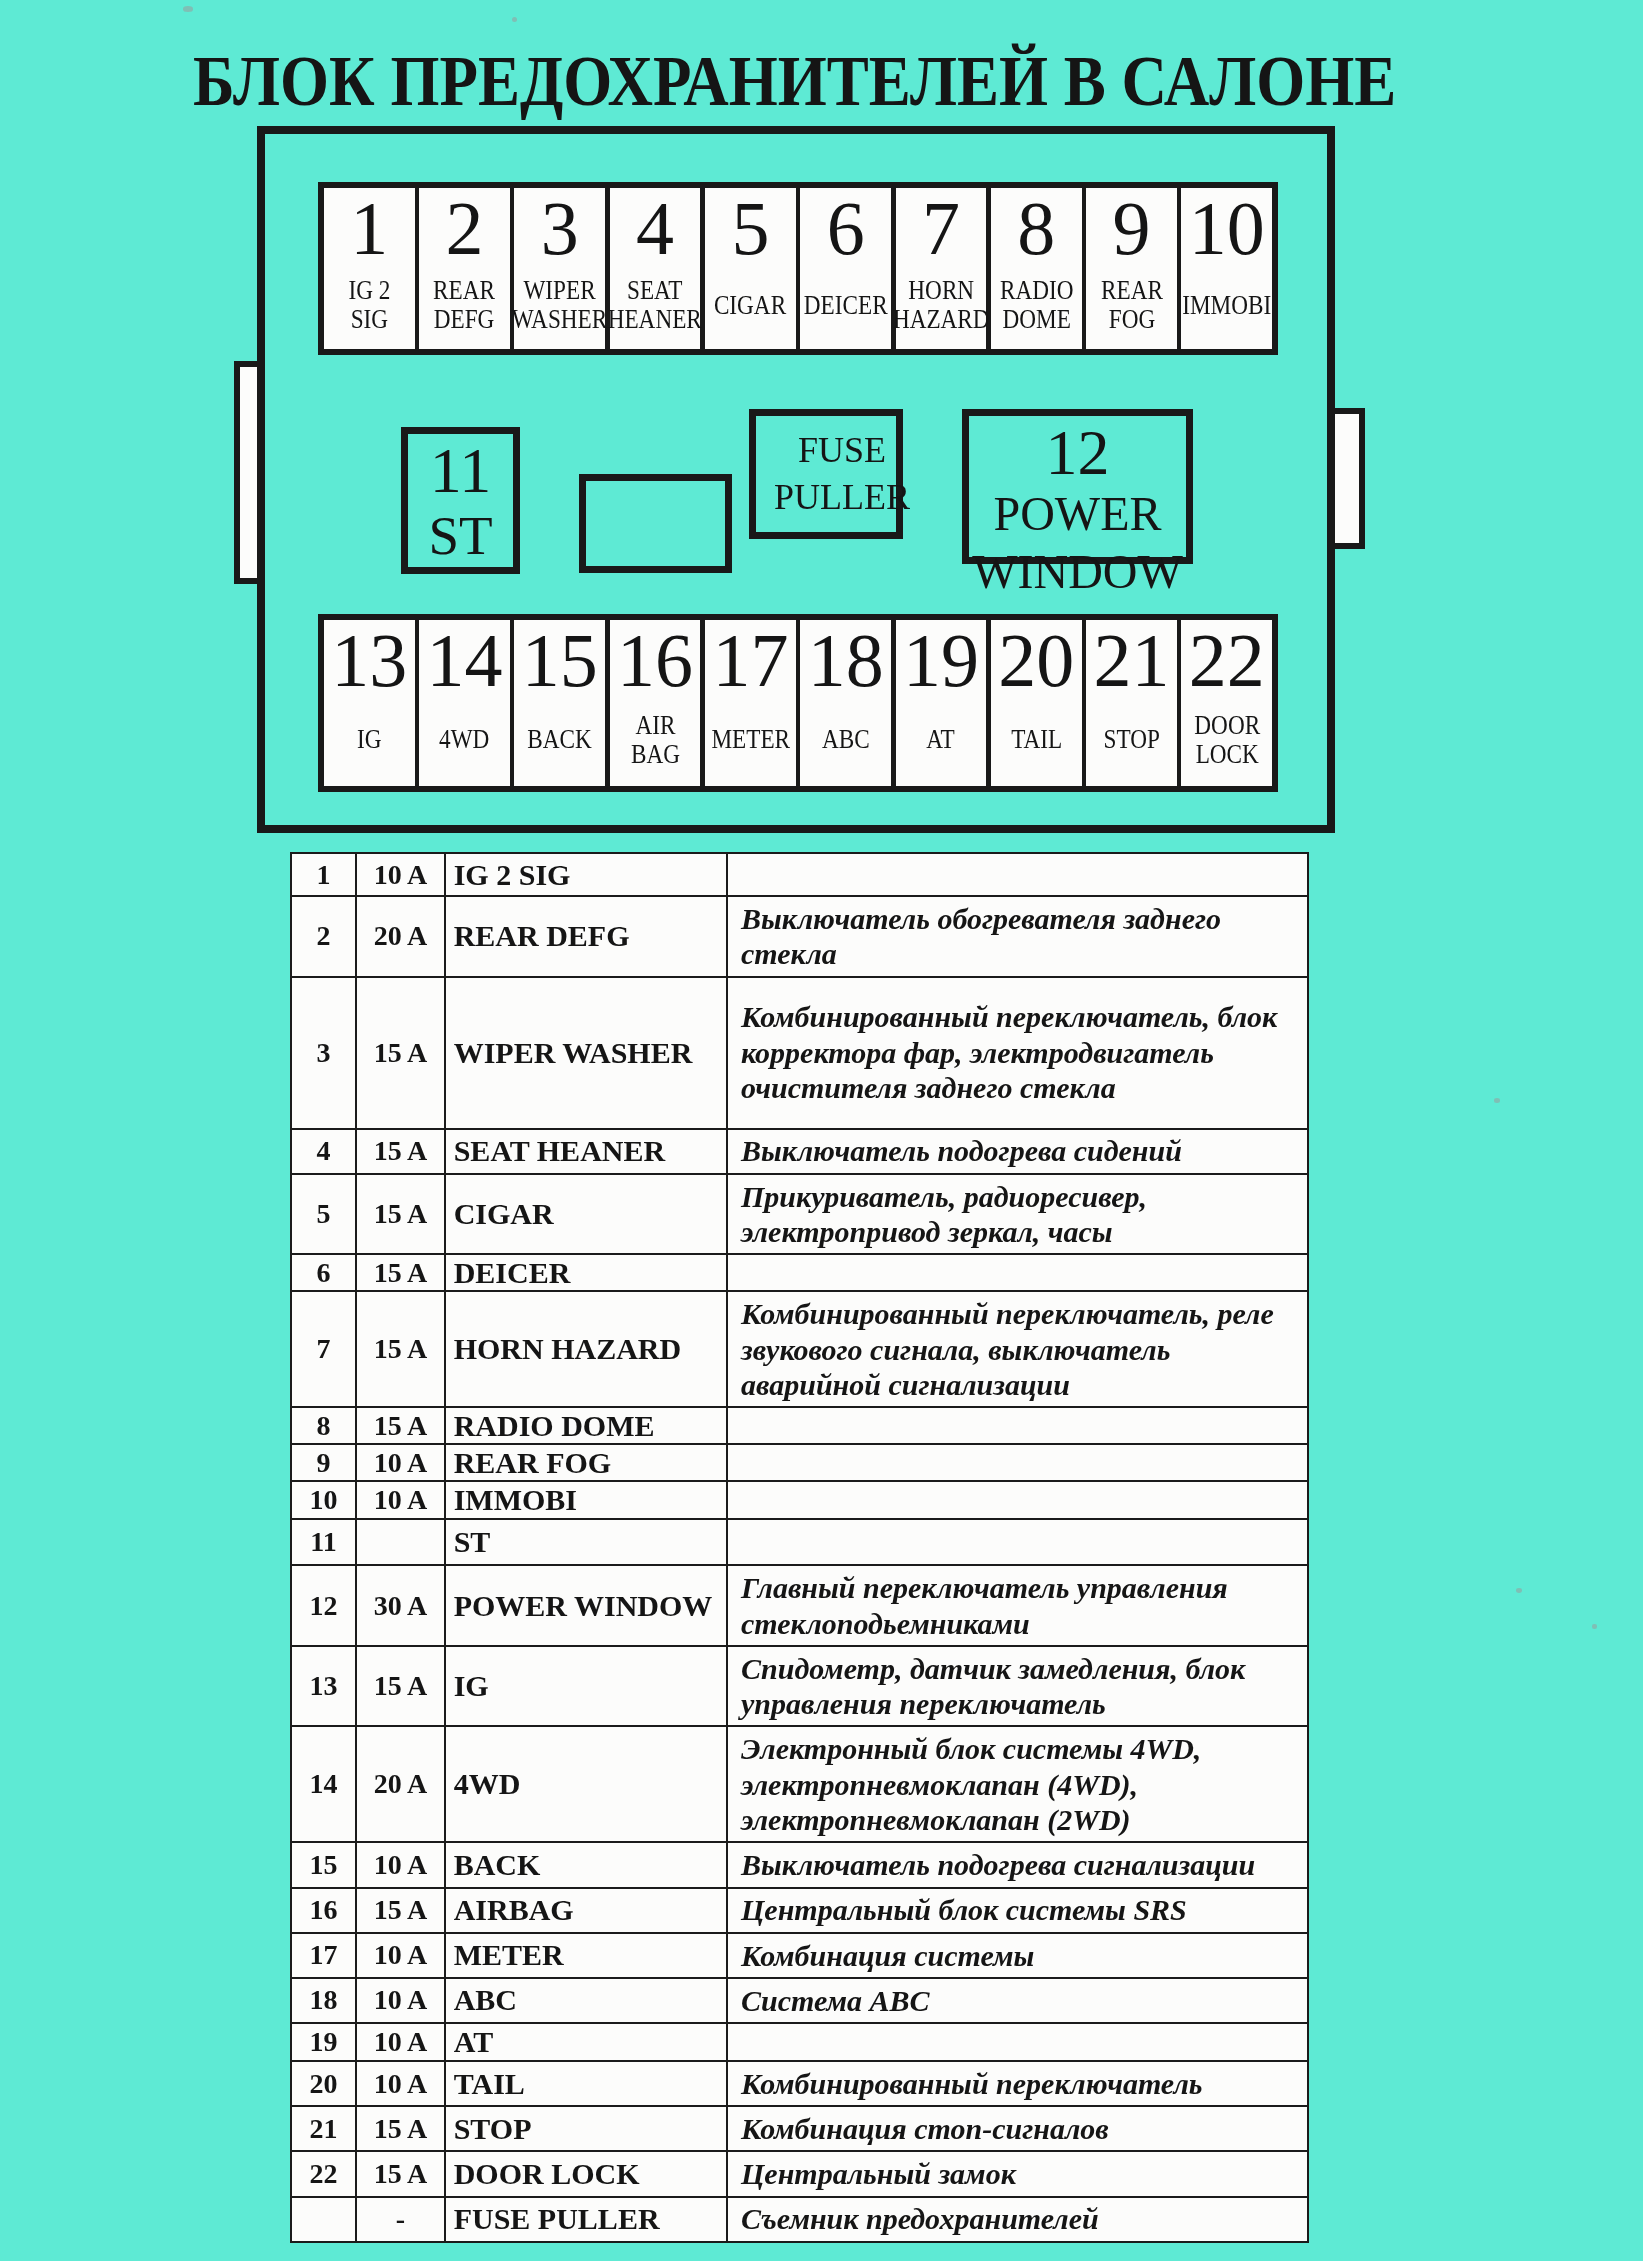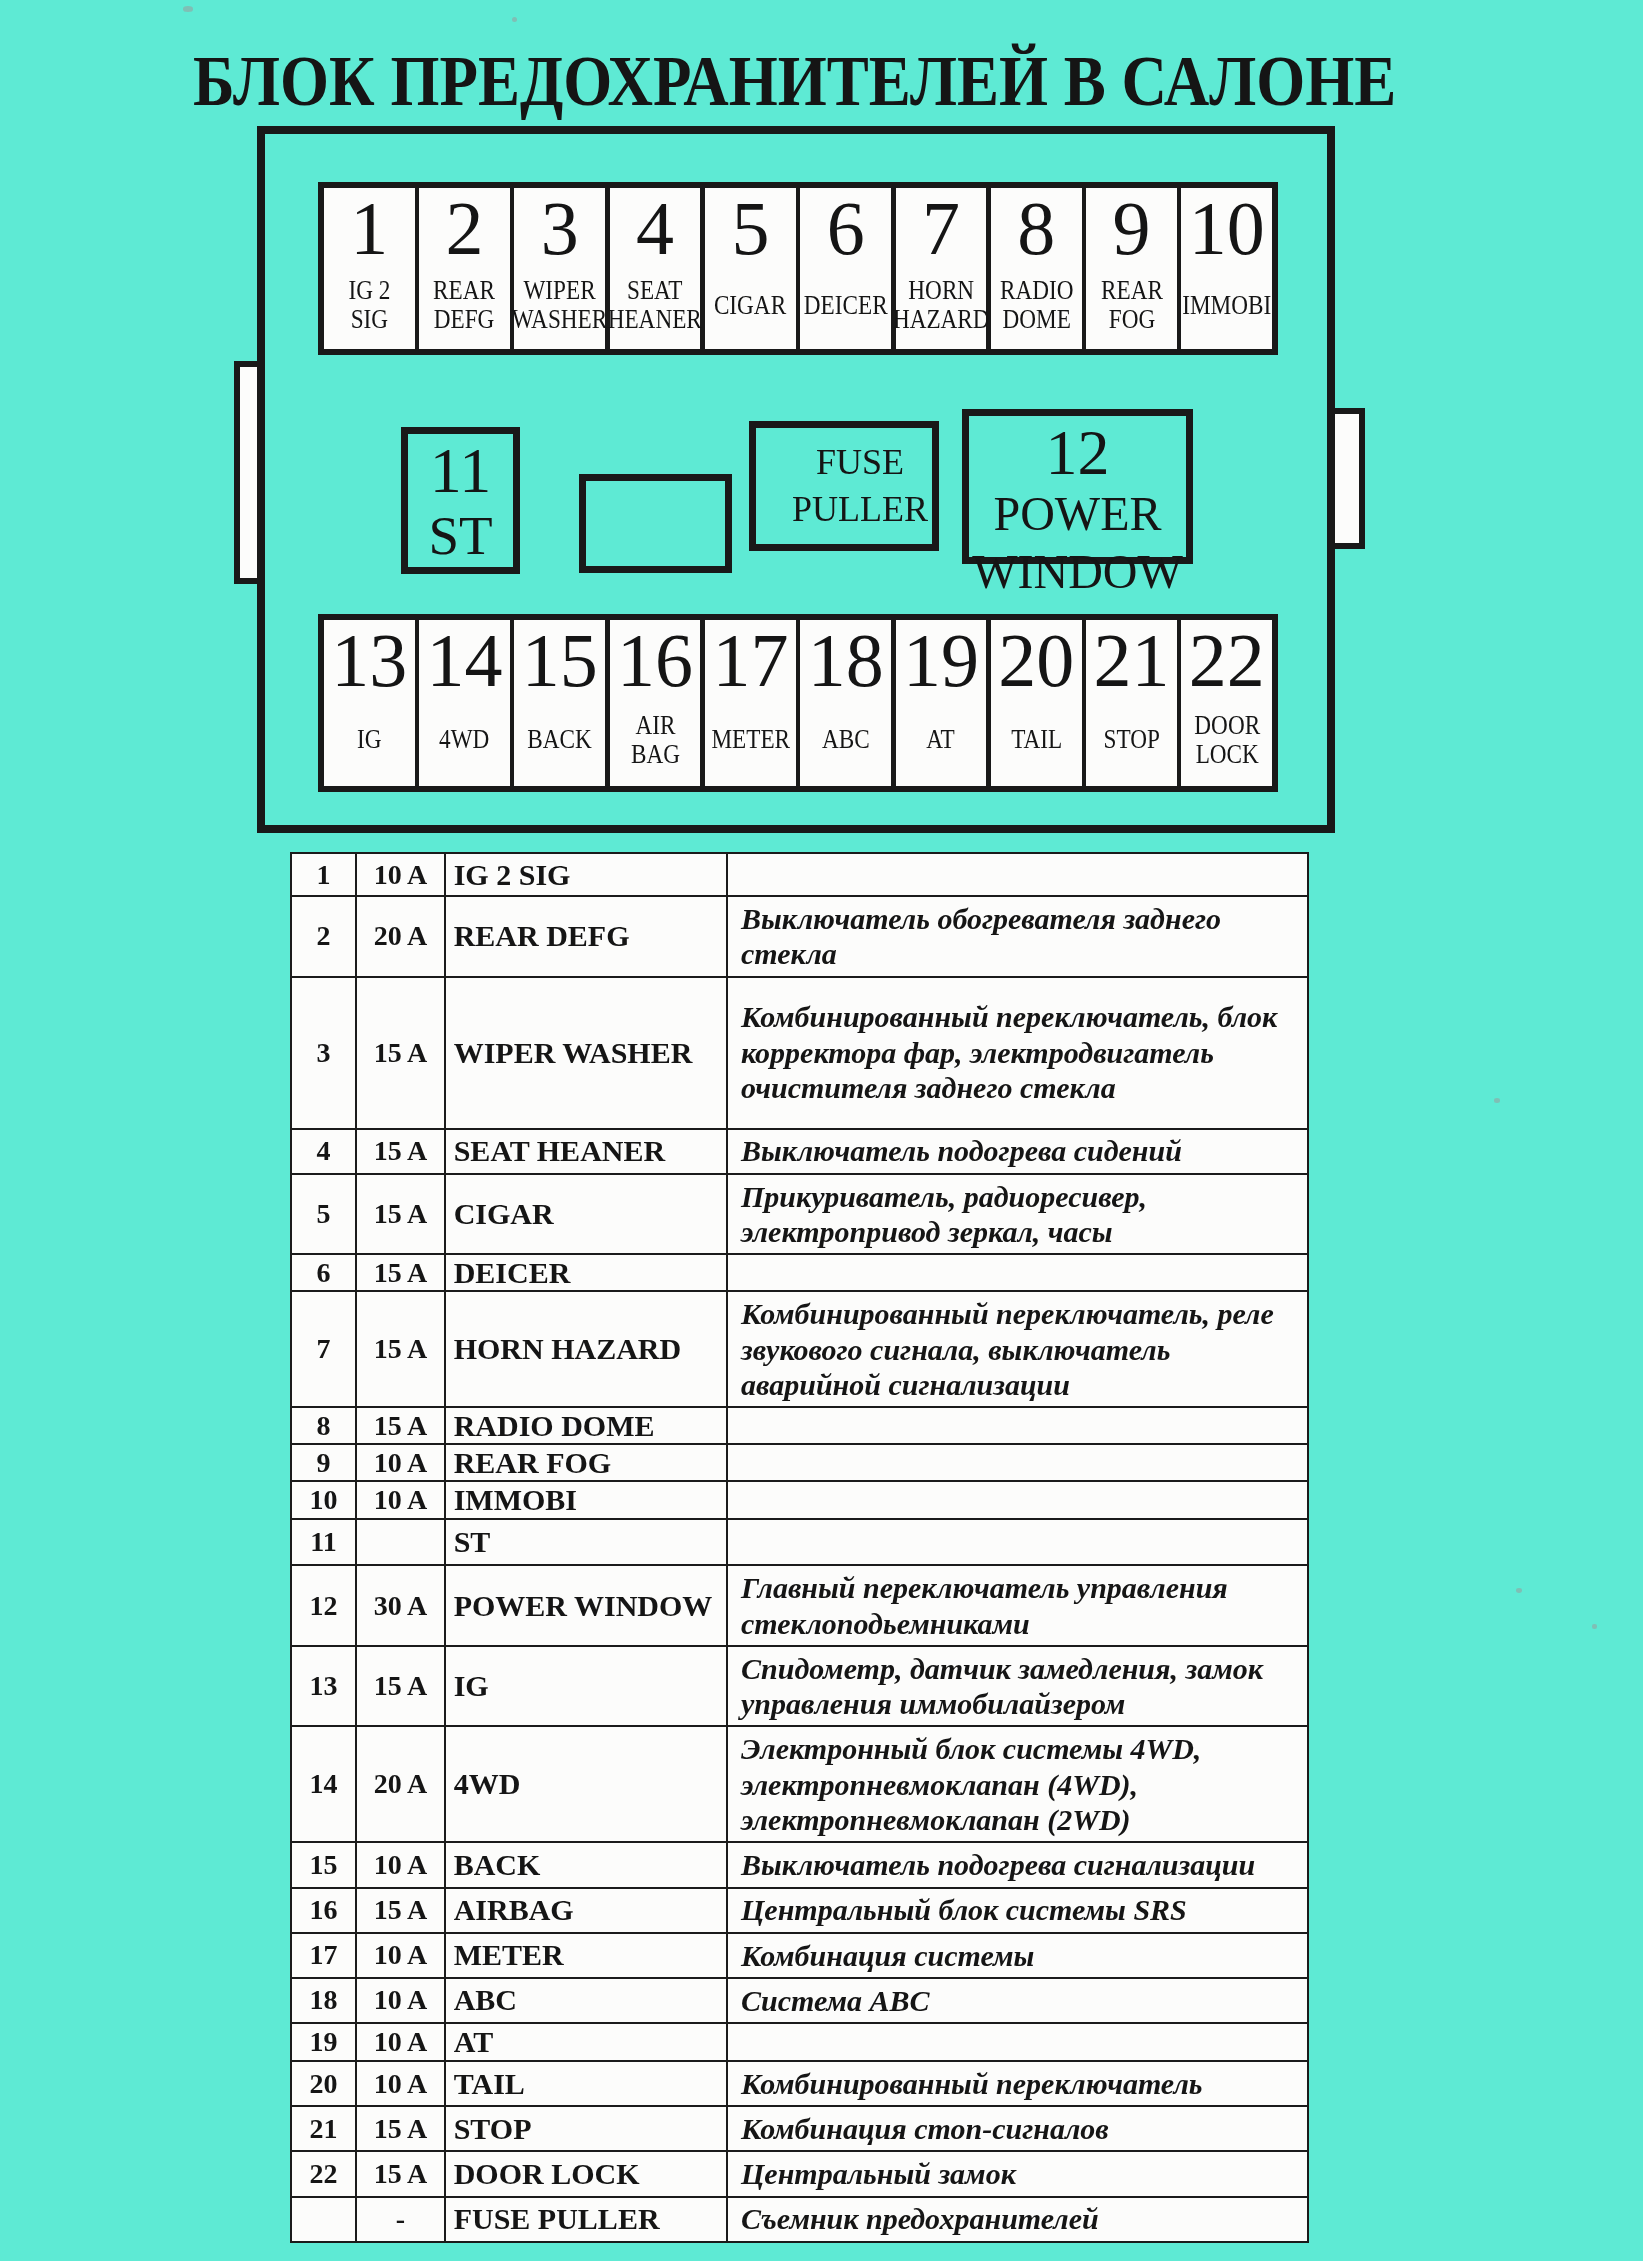--- a/index.html
+++ b/index.html
@@ -43,21 +43,21 @@
   }
   .mid-box {
     position:absolute; border:7px solid #191919; box-sizing:border-box;
     display:flex; flex-direction:column; align-items:center; justify-content:space-evenly;
     text-align:center;
   }
   .box11 { left:401px; top:427px; width:119px; height:147px; }
   .box11 .fuse-num { font-size:64px; margin:0; }
   .box11 .st-label { font-size:55px; line-height:1; }
   .blank-box { left:579px; top:474px; width:153px; height:99px; }
-  .puller-box { left:749px; top:421px; width:190px; height:130px;
+  .puller-box { left:749px; top:409px; width:154px; height:130px;
     font-size:36px; line-height:1.3; white-space:pre-line; justify-content:center;padding-left:32px; }
   .box12 { left:962px; top:409px; width:231px; height:155px; padding:3.9px 0; }
   .box12 .fuse-num { font-size:64px; margin:0; }
   .box12 .pw-label { font-size:48px; line-height:1.2; white-space:pre-line; }
   
   table.fuse-table {
     position:absolute; left:290px; top:852px; width:1017px;
     border-collapse:collapse; table-layout:fixed; background:#fcfcfb;
   }
   .fuse-table td { border:2.6px solid #1b1b1b; overflow:hidden; vertical-align:middle; }
@@ -271,21 +271,21 @@
         <tr style="height: 68px;">
         <td class="c-num">12</td>
         <td class="c-amp">30 A</td>
         <td class="c-name">POWER WINDOW</td>
         <td class="c-desc">Главный переключатель управления стеклоподьемниками</td>
       </tr>
         <tr style="height: 72px;">
         <td class="c-num">13</td>
         <td class="c-amp">15 A</td>
         <td class="c-name">IG</td>
-        <td class="c-desc">Спидометр, датчик замедления, замок управления иммобилайзером</td>
+        <td class="c-desc">Спидометр, датчик замедления, блок управления переключатель</td>
       </tr>
         <tr style="height: 109px;">
         <td class="c-num">14</td>
         <td class="c-amp">20 A</td>
         <td class="c-name">4WD</td>
         <td class="c-desc">Электронный блок системы 4WD, электропневмоклапан (4WD), электропневмоклапан (2WD)</td>
       </tr>
         <tr style="height: 34px;">
         <td class="c-num">15</td>
         <td class="c-amp">10 A</td>

